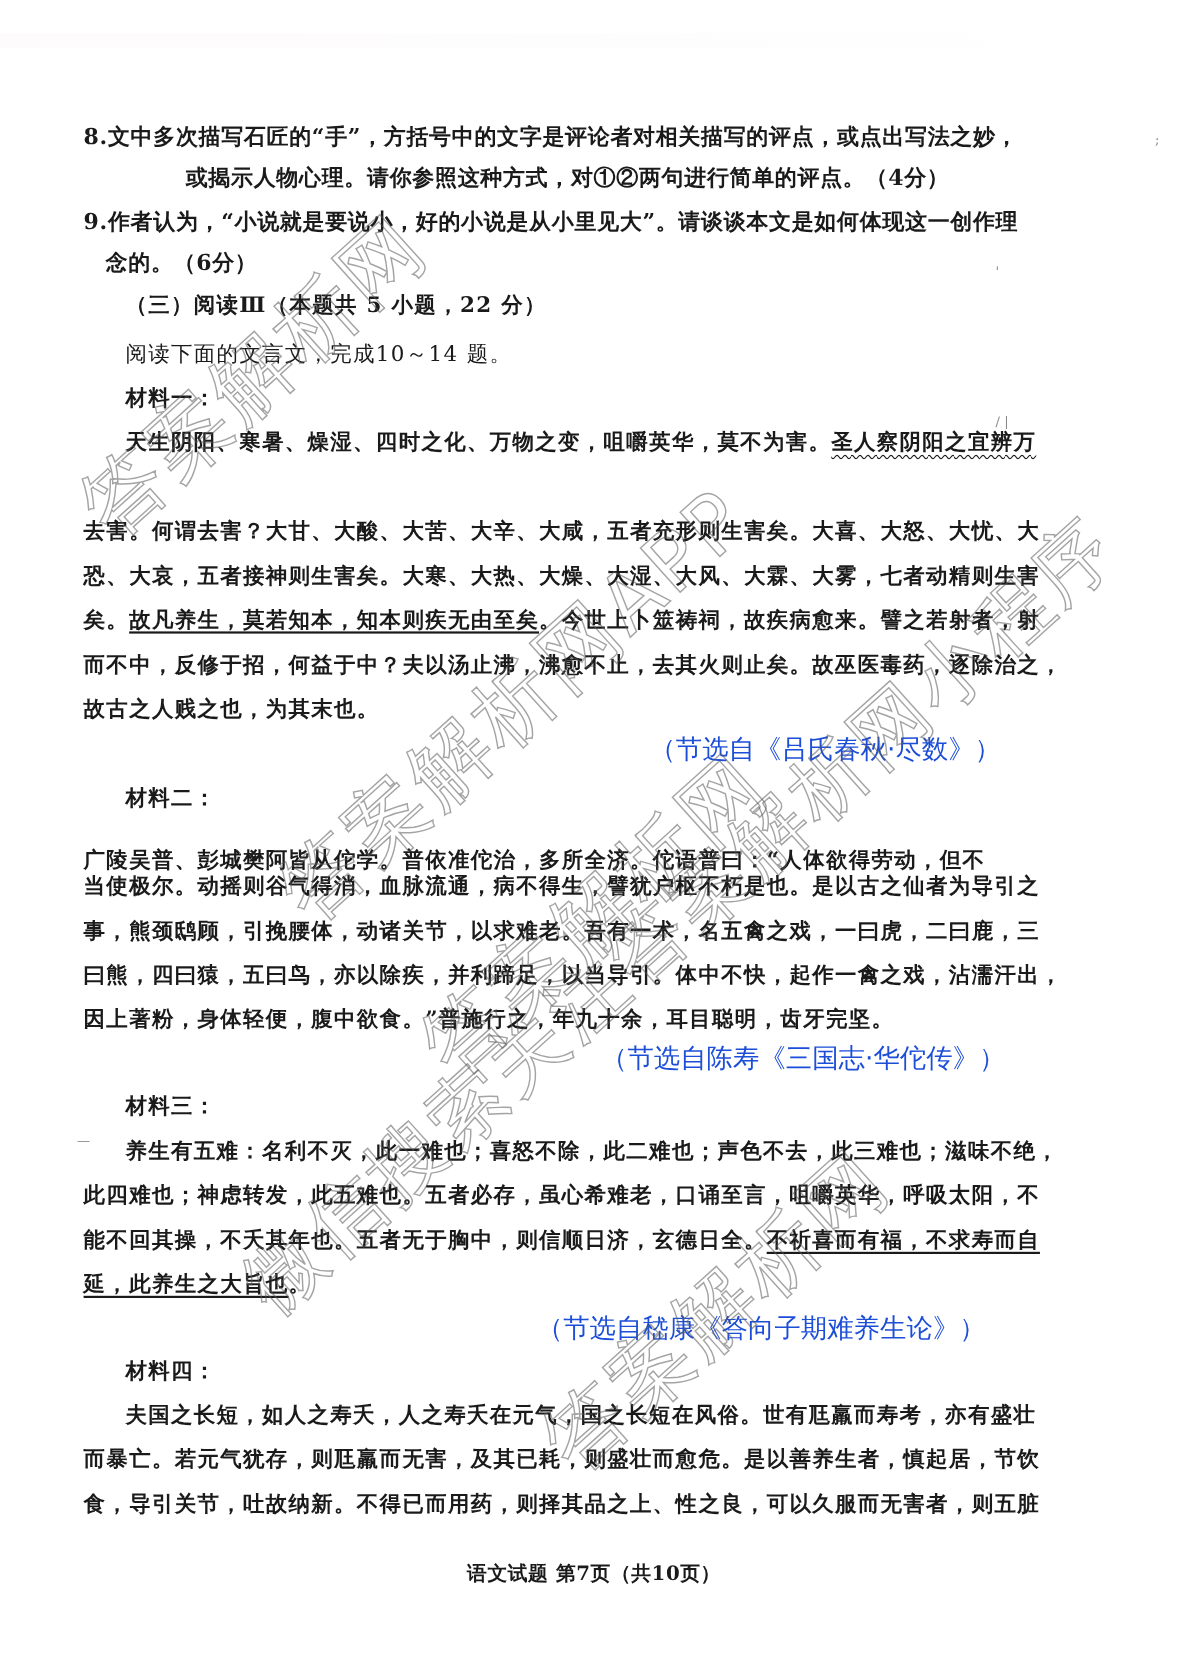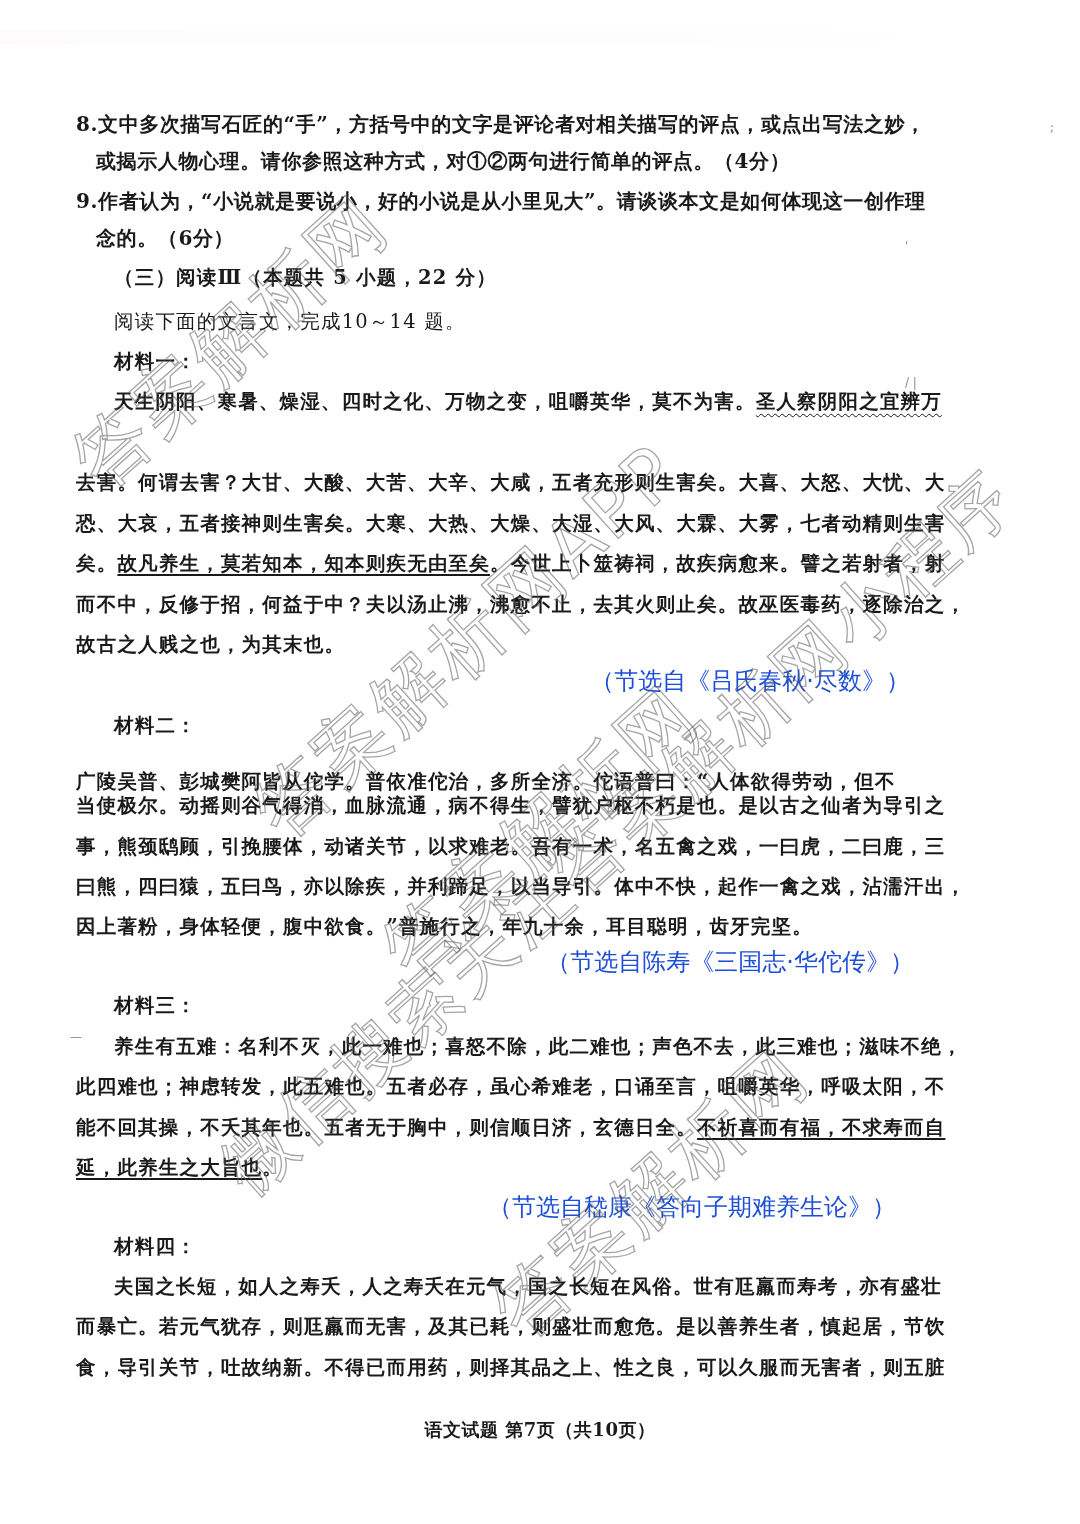--- a/index.html
+++ b/index.html
@@ -91,21 +91,21 @@
 </head>
 <body>
 
 <div class="page">
 
   <div class="scan-band" style="top:30px;height:14px;opacity:0.5;"></div>
 
   <div class="line q-line" style="top:110px;left:76px;">
     <span>8.</span><span>文中多次描写石匠的“手”，方括号中的文字是评论者对相关描写的评点，或点出写法之妙，</span>
   </div>
-  <div class="line q-line" style="top:147px;left:96px;">
+  <div class="line q-line" style="top:147px;left:96px;text-align:center;">
     <span>或揭示人物心理。请你参照这种方式，对①②两句进行简单的评点。（4分）</span>
   </div>
 
   <div class="line q-line" style="top:187px;left:76px;">
     <span>9.</span><span>作者认为，“小说就是要说小，好的小说是从小里见大”。请谈谈本文是如何体现这一创作理</span>
   </div>
   <div class="line q-line" style="top:224px;left:96px;">
     <span>念的。（6分）</span>
   </div>
 

